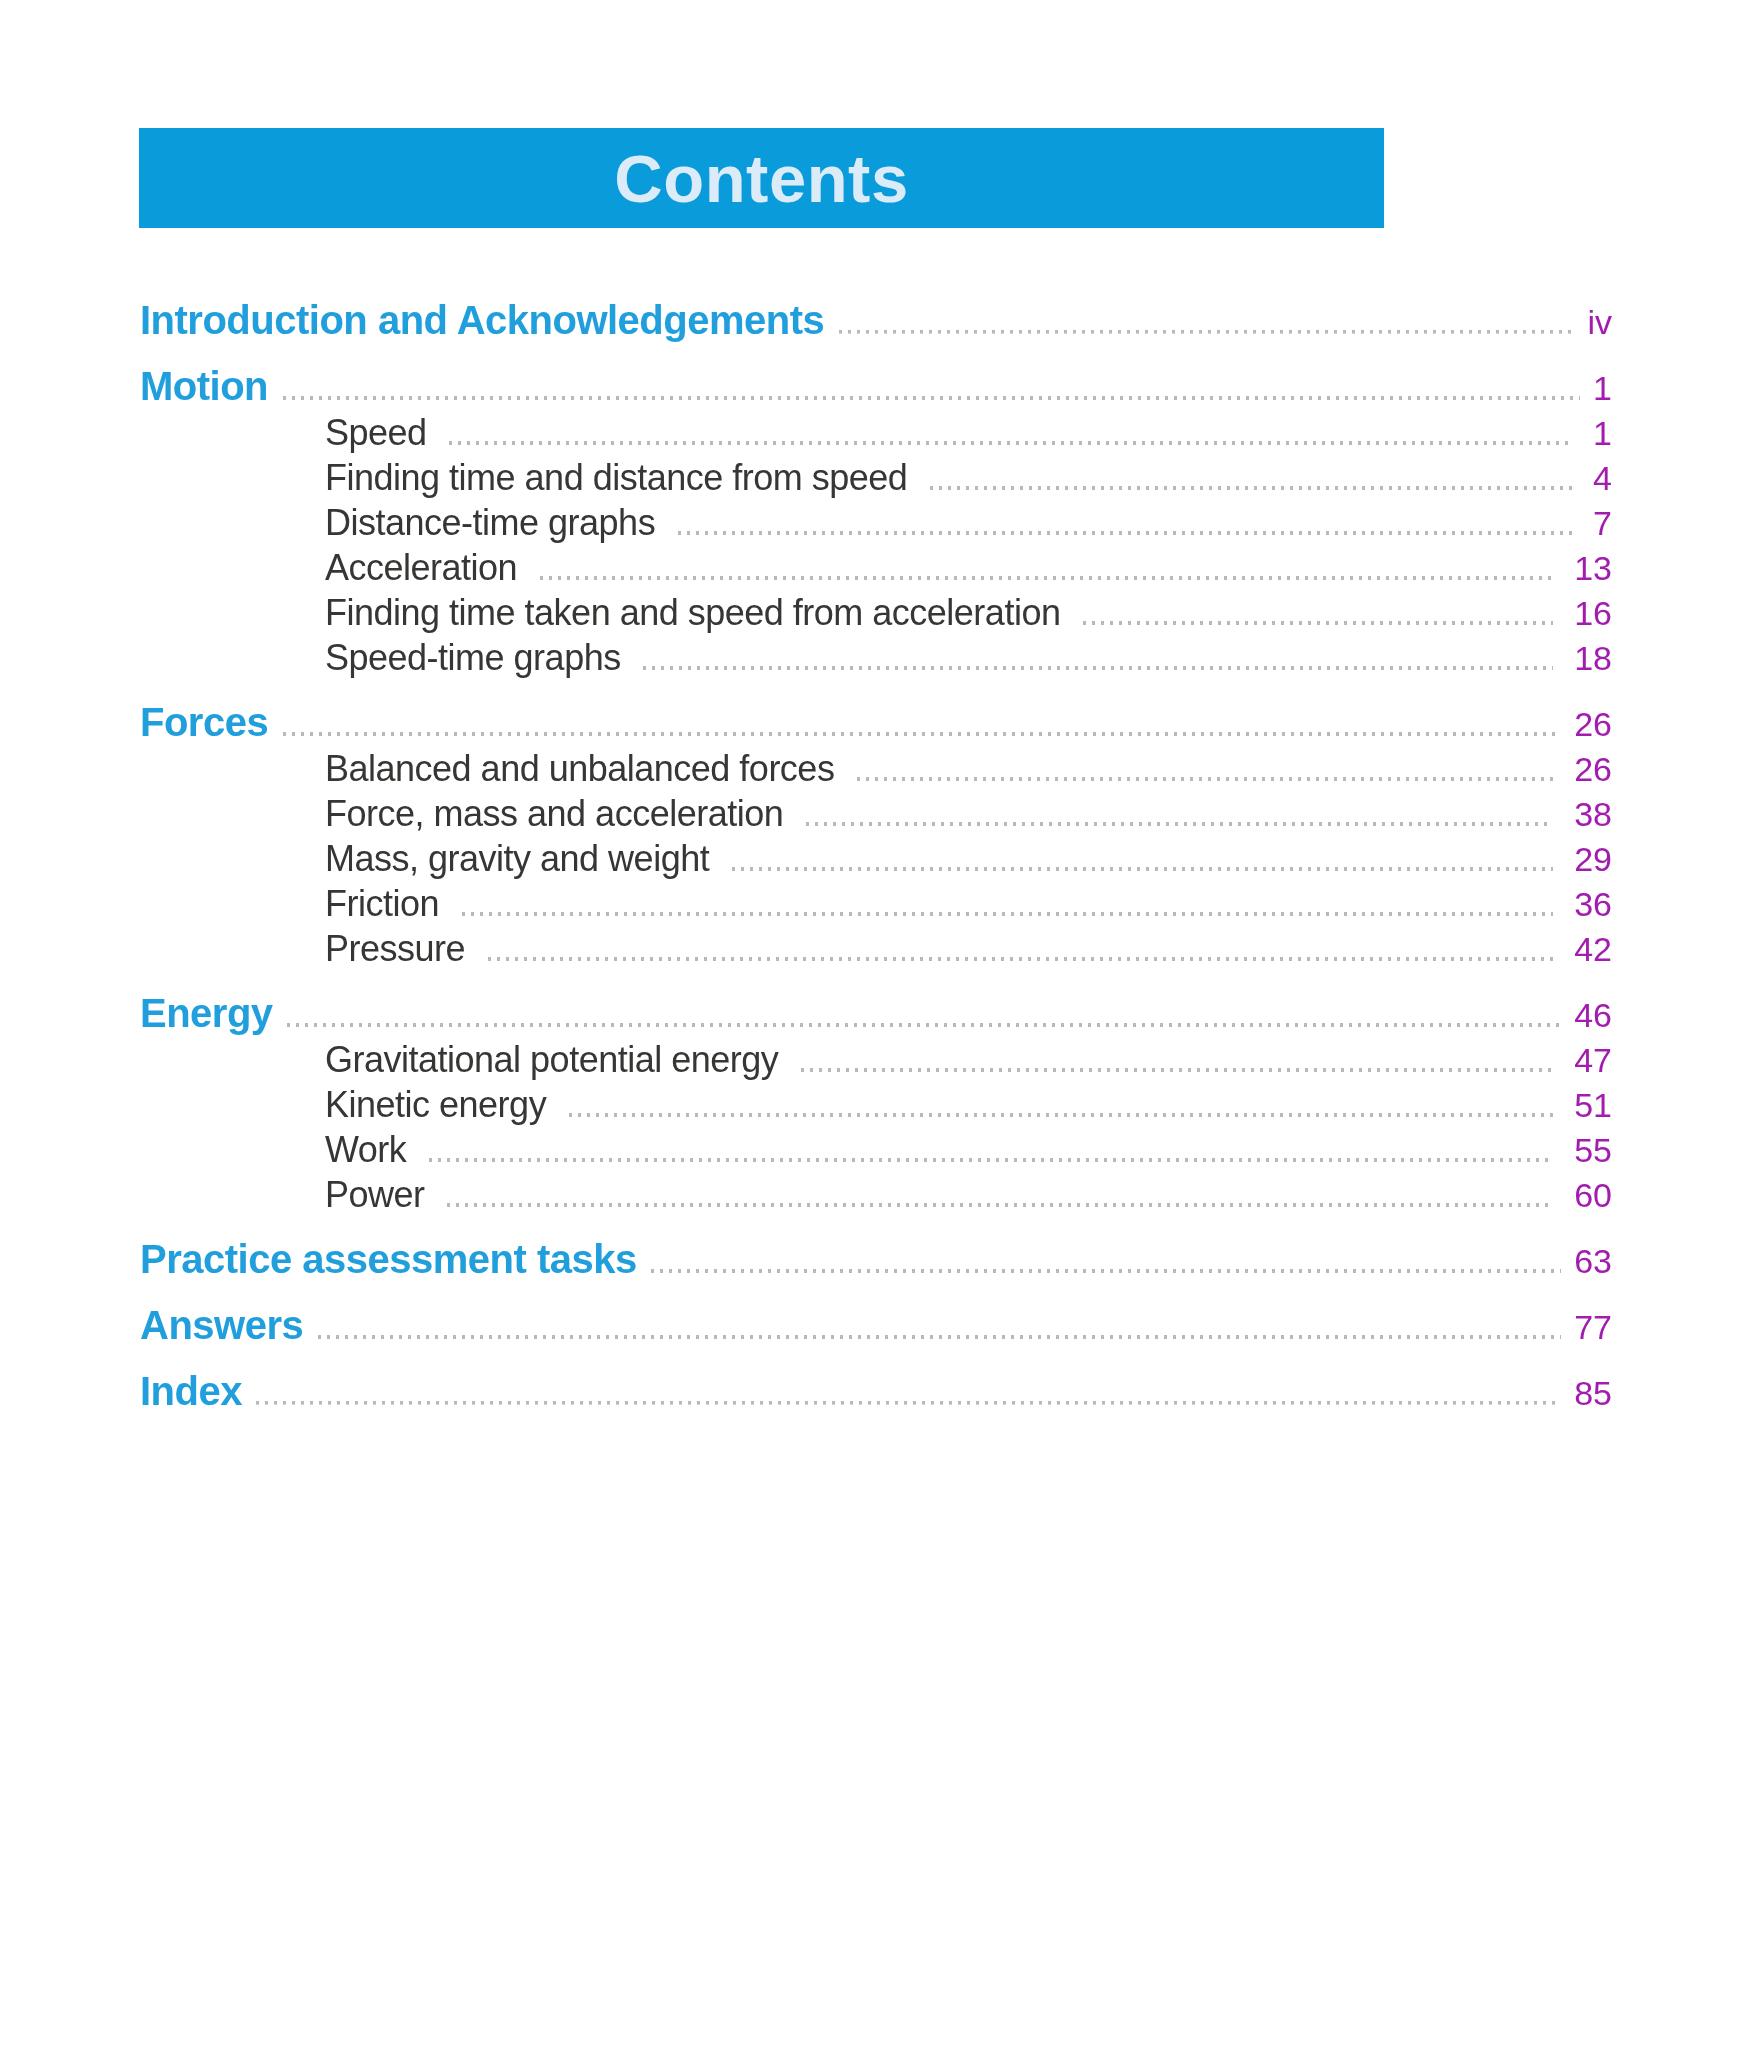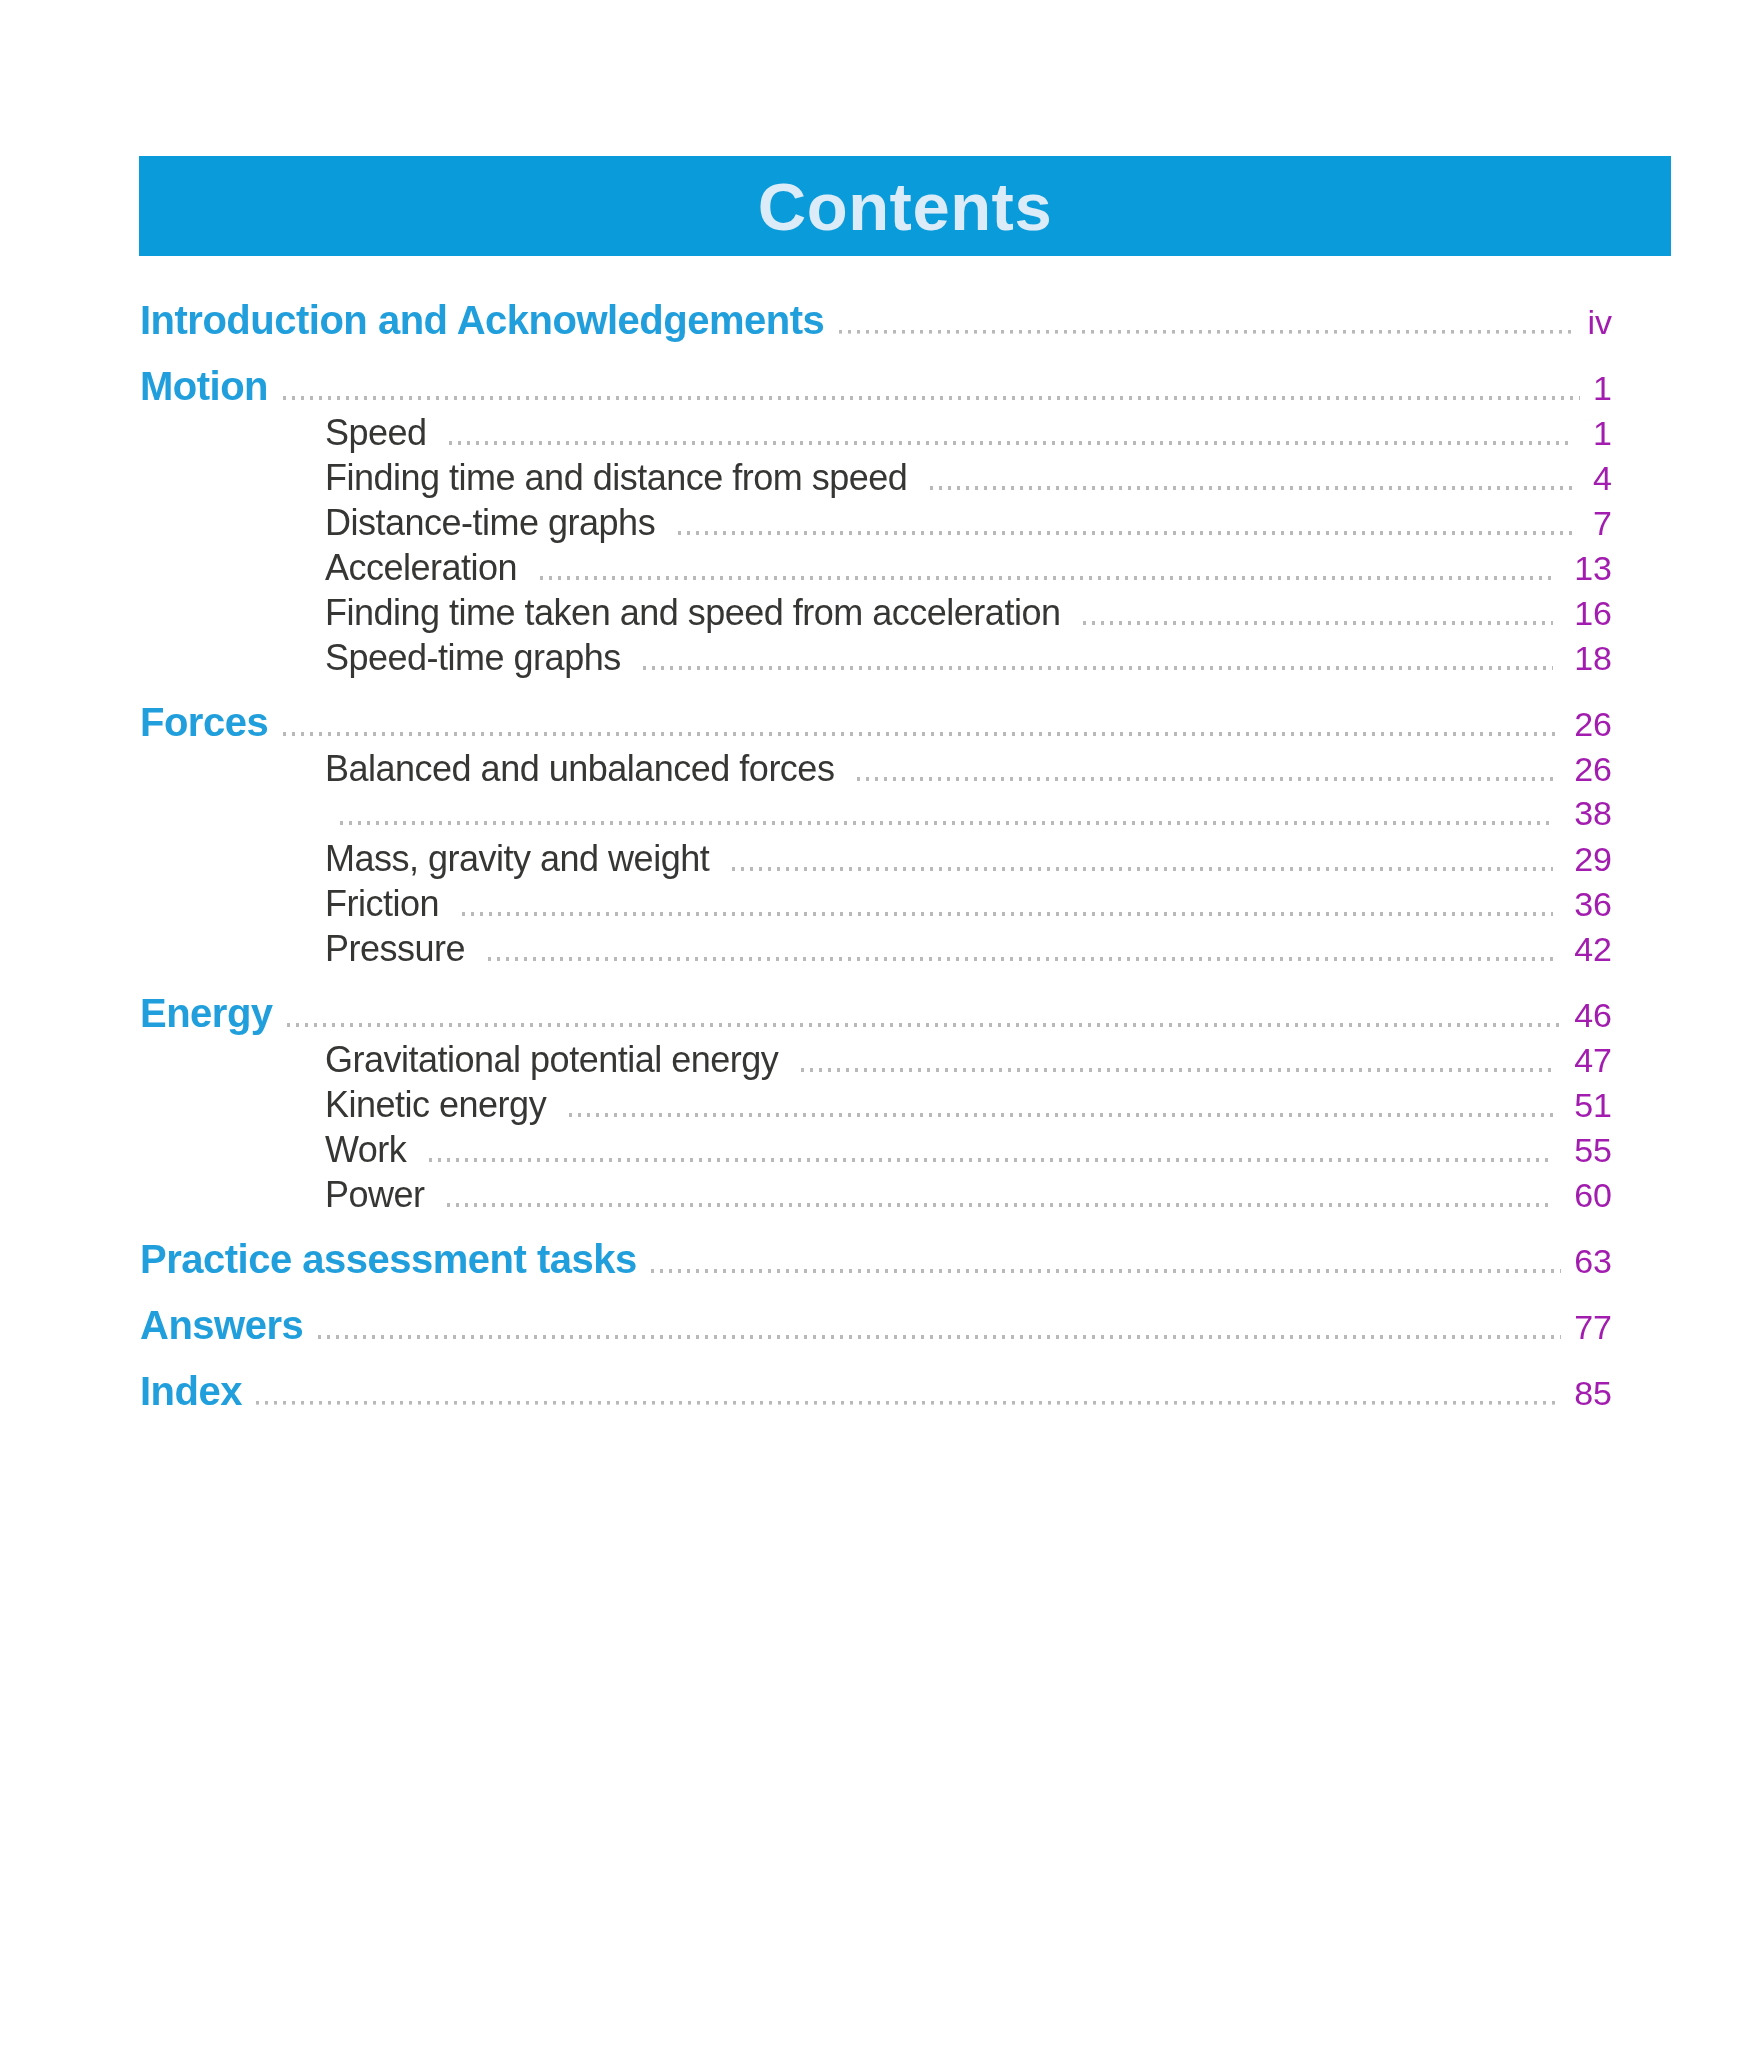--- a/index.html
+++ b/index.html
@@ -7,22 +7,22 @@
     position: relative;
     width: 1760px;
     height: 2064px;
     background: #ffffff;
     font-family: "Liberation Sans", sans-serif;
     overflow: hidden;
   }
   .title-bar {
     position: absolute;
     left: 139px;
-    top: 156px;
-    width: 1532px;
+    top: 128px;
+    width: 1245px;
     height: 100px;
     background: #0a9bda;
     display: flex;
     align-items: center;
     justify-content: center;
   }
   .title-bar h1 {
     margin: 0;
     font-size: 67px;
     font-weight: bold;
@@ -131,20 +131,21 @@
         <span class="label">Forces</span>
         <span class="leader"></span>
         <span class="pagenum">26</span>
       </div>
       <div class="row item">
         <span class="label">Balanced and unbalanced forces</span>
         <span class="leader"></span>
         <span class="pagenum">26</span>
       </div>
       <div class="row item">
+        <span class="label">Force, mass and acceleration</span>
         <span class="leader"></span>
         <span class="pagenum">38</span>
       </div>
       <div class="row item">
         <span class="label">Mass, gravity and weight</span>
         <span class="leader"></span>
         <span class="pagenum">29</span>
       </div>
       <div class="row item">
         <span class="label">Friction</span>

